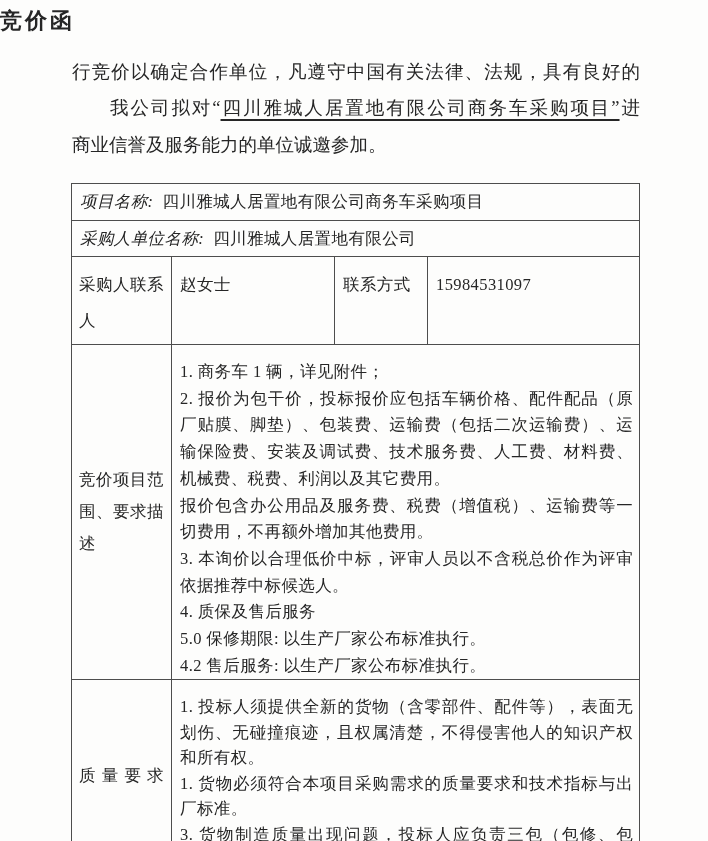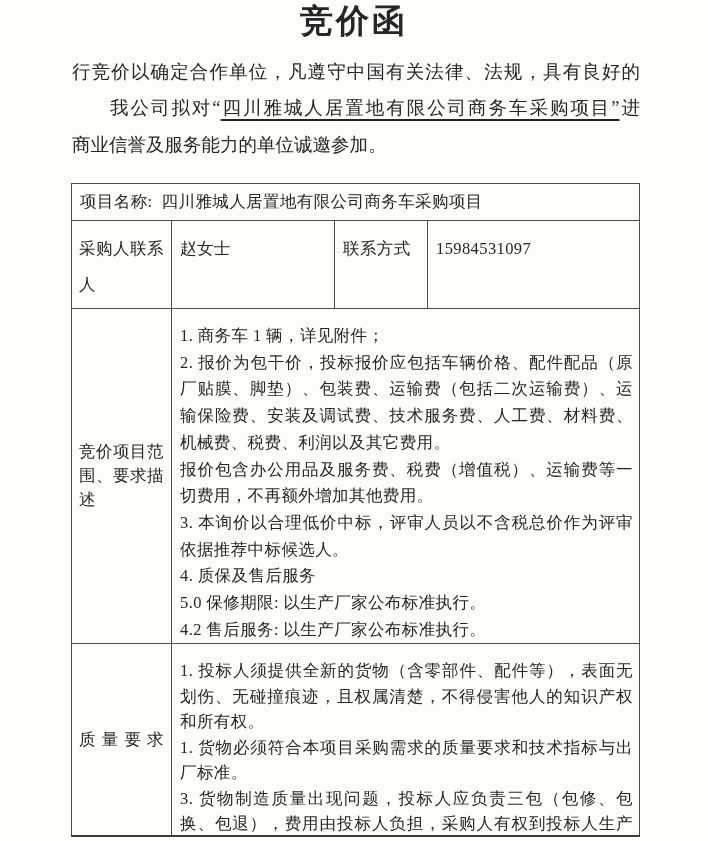--- a/index.html
+++ b/index.html
@@ -8,22 +8,21 @@
     overflow: hidden;
     background: #fdfdfc;
     color: #262626;
     font-family: "Liberation Serif", "DejaVu Serif", serif;
     position: relative;
   }
   
   .doc-title {
     margin: 0;
     padding-top: 5px;
-    text-align: center;
-    font-size: 33px;
+    font-size: 22px;
     font-weight: 700;
     letter-spacing: 3px;
     line-height: 32px;
   }
   
   .intro {
     position: absolute;
     left: 72px; top: 54px;
     width: 568px;
     font-size: 18.5px;
@@ -53,38 +52,38 @@
   table.info td {
     border: 1px solid #4d4d4d;
     letter-spacing: 0.4px;
   }
   tr.r1 td, tr.r2 td {
     height: 36px;
     vertical-align: middle;
     padding: 0 8px;
   }
   tr.r2 td { height: 35px; }
-  .lbl { margin-right: 9px; }
+  .lbl { margin-right: 9px; font-style: italic; }
   tr.r3 td {
     height: 77px;
     vertical-align: top;
     padding: 10px 8px 0 8px;
     line-height: 36px;
   }
   tr.r3 td.cell-label {
     padding-left: 7px; padding-right: 7px;
     text-align: justify;
   }
   tr.r4 { height: 321px; }
   tr.r5 { height: 182px; }
   td.vlabel {
     vertical-align: middle;
     padding: 0 7px;
     text-align: justify;
-    line-height: 24px;
+    line-height: 32px;
   }
   td.vlabel.single { text-align-last: justify; }
   td.content {
     vertical-align: top;
     padding: 14px 6px 0 8px;
     text-align: justify;
     line-height: 26.7px;
   }
   td.content .para { margin: 0; }
   .clip { height: 177px; overflow: hidden; line-height: 25.5px; }
@@ -107,20 +106,25 @@
       <col style="width:163px">
       <col style="width:93px">
       <col style="width:212px">
   </colgroup>
   <tbody>
     <tr class="r1">
       <td colspan="4">
         <span class="lbl">项目名称:</span><span>四川雅城人居置地有限公司商务车采购项目</span>
       </td>
     </tr>
+    <tr class="r2">
+      <td colspan="4">
+        <span class="lbl">采购人单位名称:</span><span>四川雅城人居置地有限公司</span>
+      </td>
+    </tr>
     <tr class="r3">
       <td class="cell-label">采购人联系人</td>
       <td>赵女士</td>
       <td>联系方式</td>
       <td>15984531097</td>
     </tr>
     <tr class="r4">
       <td class="vlabel">竞价项目范围、要求描述</td>
       <td class="content" colspan="3">
           <div class="para">1. 商务车 1 辆，详见附件；</div>

